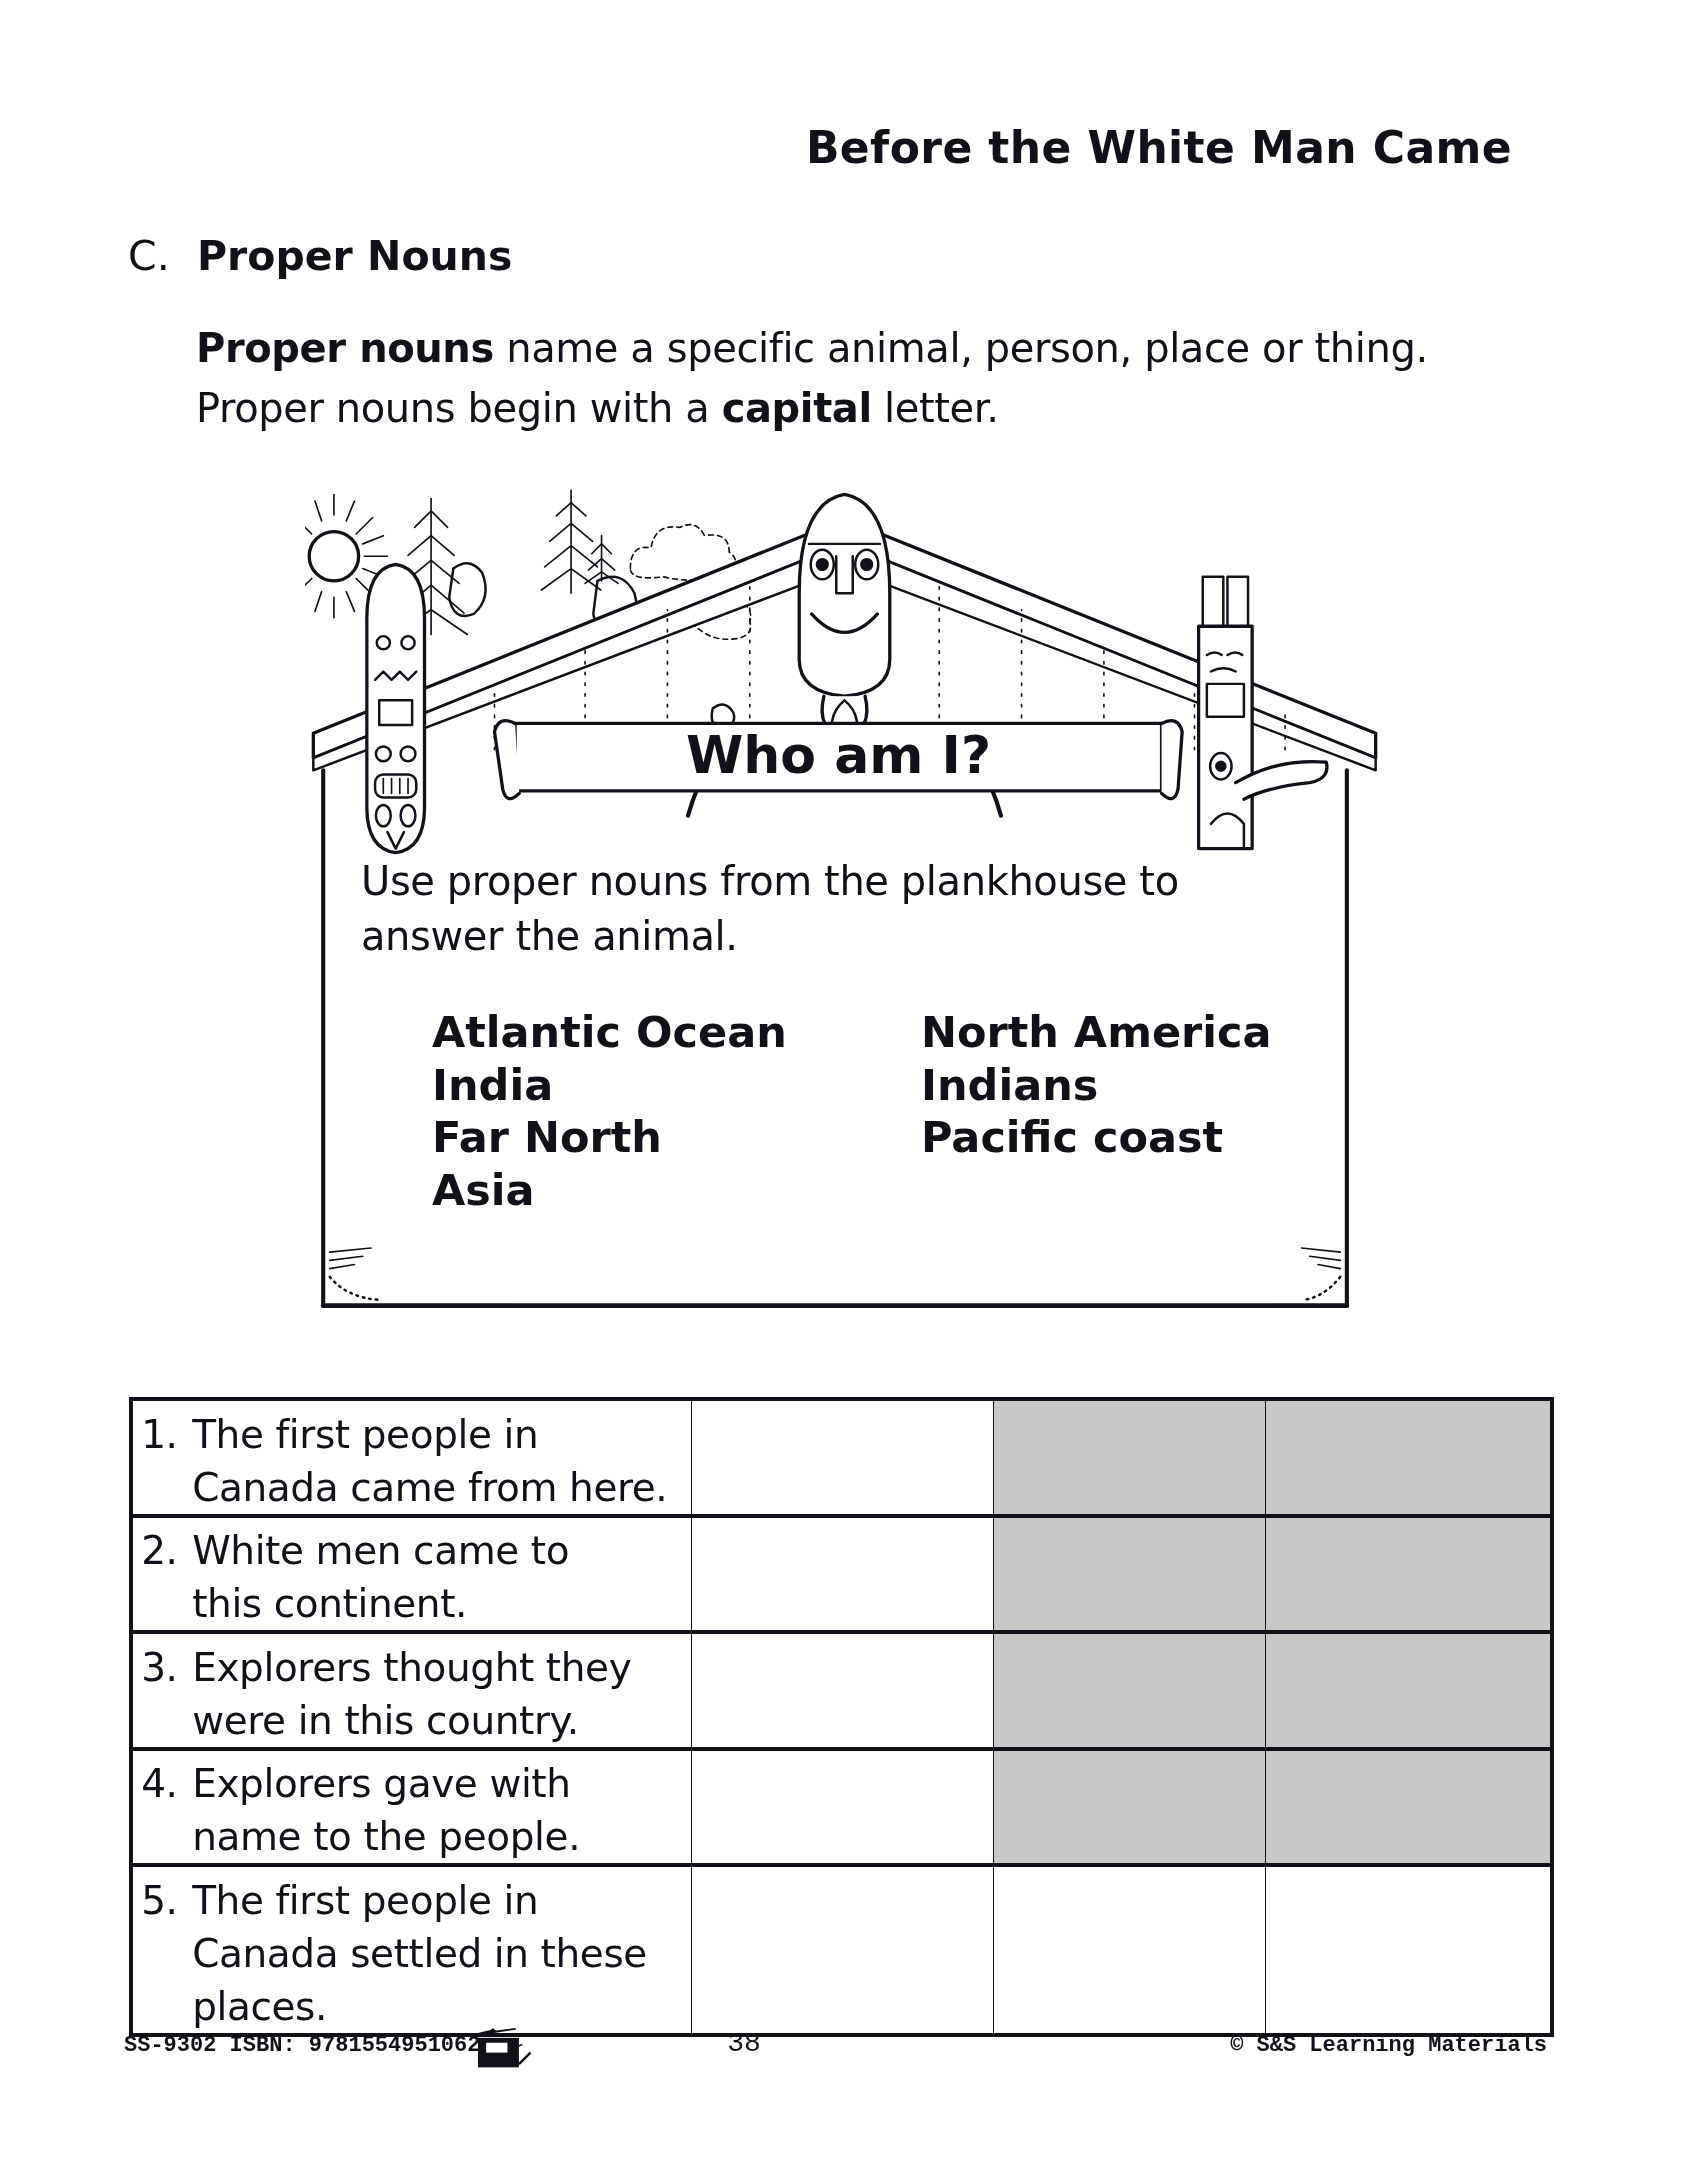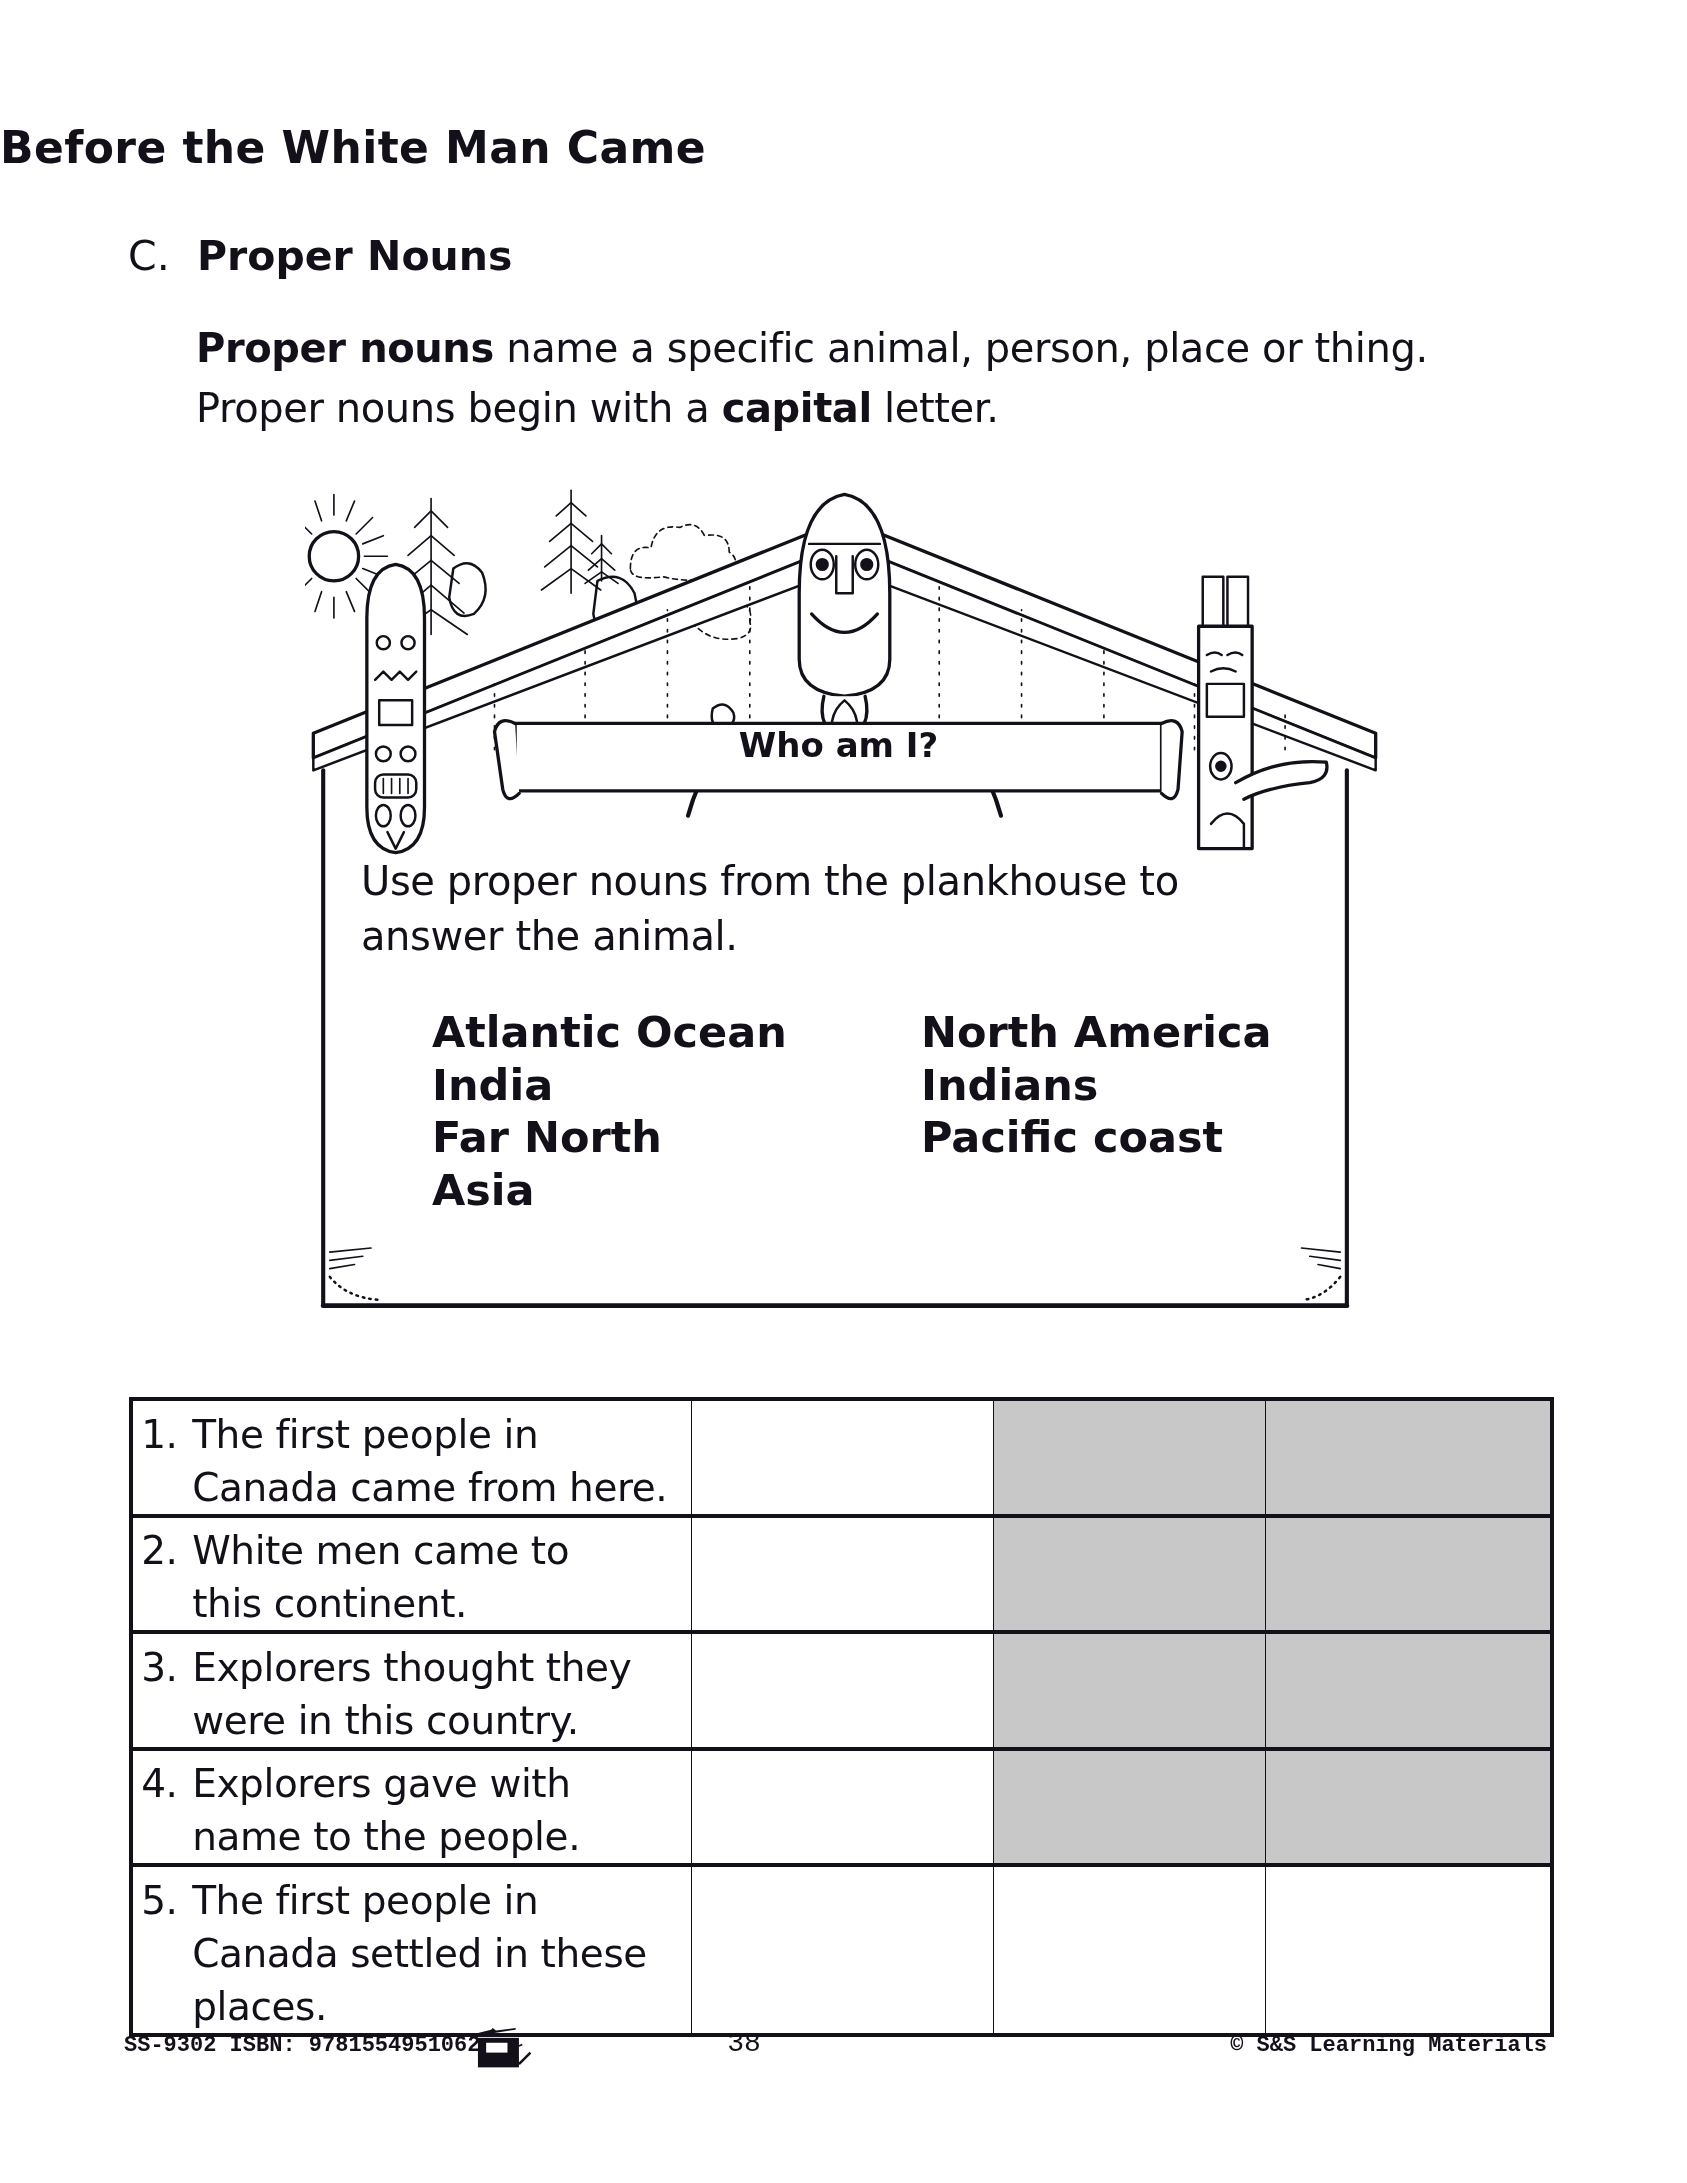--- a/index.html
+++ b/index.html
@@ -2,38 +2,38 @@
 <html style="font-size:13px"><head>
 <meta charset="utf-8">
 <style>
   * { box-sizing: border-box; margin: 0; padding: 0; }
   html, body { width: 1687px; height: 2183px; background: #ffffff; }
   body { position: relative; overflow: hidden; color: #14101a; font-family: "DejaVu Sans", sans-serif; }
 
   .abs { position: absolute; }
 
   .page-title {
-    left: 0; width: 1512px; top: 122px; text-align: left;
+    left: 0; width: 1512px; top: 122px; text-align: right;
     font-size: 44px; font-weight: bold; letter-spacing: 0.4px;
   }
   .section-heading { left: 128px; top: 232px; font-size: 41px; font-weight: bold; }
   .section-heading .letter { display: inline-block; width: 69px; font-weight: normal; }
 
   .def-line { left: 196px; font-size: 40px; white-space: nowrap; letter-spacing: -0.4px; }
   .def-line b { font-weight: bold; }
   .def-1 { top: 325px; }
   .def-2 { top: 385px; }
 
   
   .plankhouse { left: 305px; top: 478px; width: 1079px; height: 840px; }
   .plankhouse svg { width: 100%; height: 100%; display: block; }
 
   .banner-label {
     left: 515px; width: 647px; top: 725px; text-align: center;
-    font-size: 34px; font-weight: bold;
+    font-size: 52px; font-weight: bold;
   }
   .instr { left: 361px; font-size: 40px; white-space: nowrap; letter-spacing: -0.4px; }
   .instr-1 { top: 858px; }
   .instr-2 { top: 913px; }
 
   .word { font-size: 43px; font-weight: bold; white-space: nowrap; }
   .col-a { left: 432px; }
   .col-b { left: 921px; }
   .r1 { top: 1007px; }
   .r2 { top: 1060px; }

